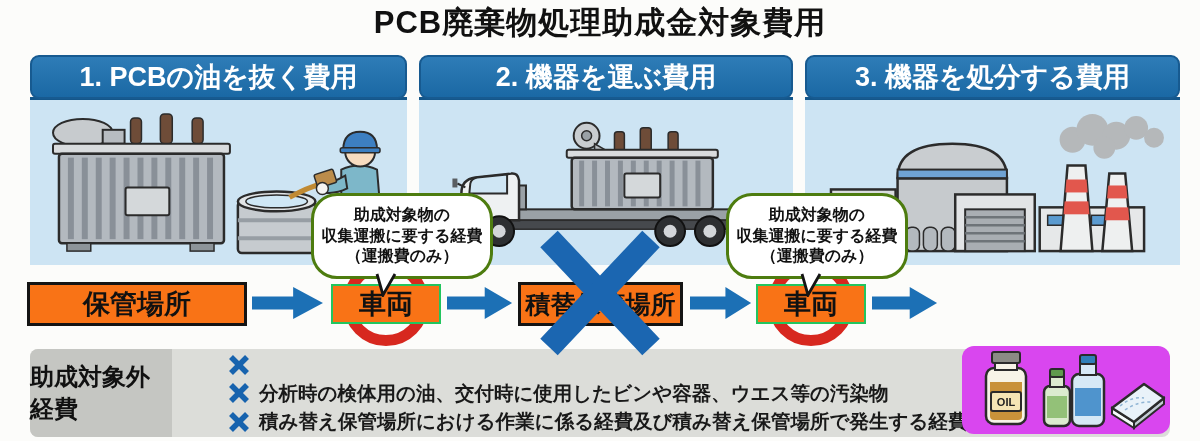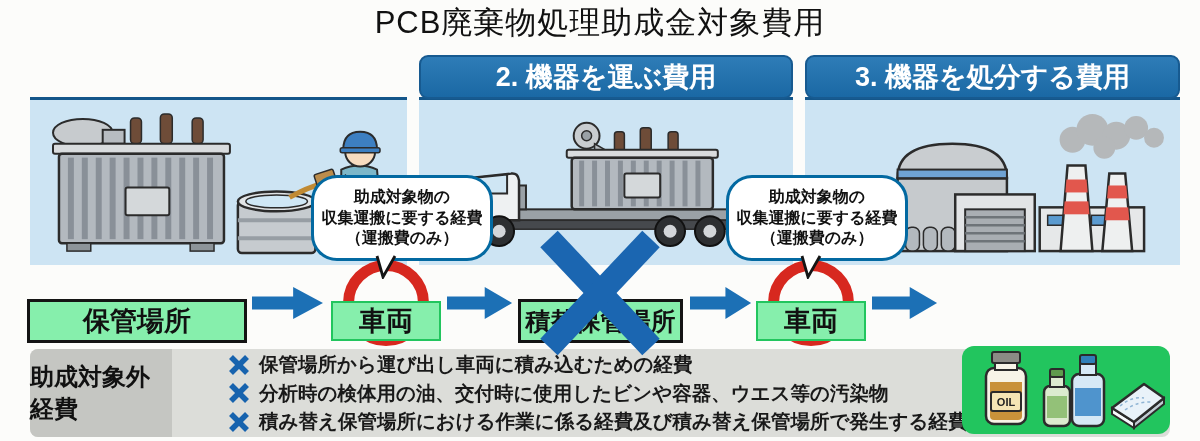--- a/index.html
+++ b/index.html
@@ -1,42 +1,42 @@
 <!DOCTYPE html>
 <html><head>
 <meta charset="utf-8">
 <style>
   html,body{margin:0;padding:0;background:#ffffff;}
   .stage{position:relative;width:1200px;height:441px;background:#fcfcfa;overflow:hidden;
          font-family:"Liberation Sans","DejaVu Sans",sans-serif;color:#111;}
   .title{position:absolute;top:2px;left:0;width:100%;text-align:center;
-         font-size:31px;font-weight:normal;letter-spacing:1px;}
+         font-size:31px;font-weight:bold;letter-spacing:1px;}
   
   .panel{position:absolute;top:55px;height:210px;}
   .p1{left:30px;width:377px;}
   .p2{left:419px;width:374px;}
   .p3{left:805px;width:375px;}
   .panel-header{position:absolute;top:0;left:0;right:0;height:44px;box-sizing:border-box;
     background:linear-gradient(180deg,#2e7cb7,#1a68a4);border:2px solid #175a90;border-radius:9px;
     display:flex;align-items:center;justify-content:center;color:#fff;font-size:27px;font-weight:bold;z-index:2;}
   .panel-body{position:absolute;top:42px;left:0;right:0;bottom:0;background:#cde4f3;
     border-top:3px solid #14568a;z-index:1;}
   .panel-body svg{width:100%;height:100%;display:block;}
   
-  .bubble{position:absolute;top:175px;height:80px;background:#fff;border:3px solid #0369a1;
+  .bubble{position:absolute;top:193px;height:80px;background:#fff;border:3px solid #4d7c0f;
     border-radius:26px;z-index:6;display:flex;flex-direction:column;align-items:center;justify-content:center;
     font-size:16px;font-weight:bold;line-height:1.3;text-align:center;}
   .b1{left:311px;width:176px;}
   .b2{left:726px;width:176px;}
   .tail{position:absolute;top:calc(100% - 3px);}
   .b1 .tail{left:34%;}
   .b2 .tail{left:40%;}
   
-  .flow-box{position:absolute;top:282px;height:44px;box-sizing:border-box;background:#86efac;
-    border:3px solid #141414;display:flex;align-items:center;justify-content:center;font-weight:bold;z-index:3;margin-top:17px;}
+  .flow-box{position:absolute;top:282px;height:44px;box-sizing:border-box;background:#f97316;
+    border:3px solid #141414;display:flex;align-items:center;justify-content:center;font-weight:bold;z-index:3;}
   .storage{left:27px;width:220px;font-size:27px;}
   .transfer{left:518px;width:165px;font-size:25px;}
   .facility{left:944px;width:236px;font-size:26px;}
   .vehicle{border:2px solid #22c55e;top:284px;height:40px;font-size:27px;z-index:4;}
   .v1{left:331px;width:110px;}
   .v2{left:756px;width:110px;}
   .red-circle{position:absolute;top:260px;width:86px;height:86px;box-sizing:border-box;
     border:11px solid #d7281f;border-radius:50%;z-index:3;}
   .c1{left:343px;}
   .c2{left:768px;}
@@ -49,32 +49,33 @@
   
   .band{position:absolute;left:30px;top:349px;width:1140px;height:88px;background:#dcddd9;border-radius:8px;z-index:1;}
   .band-label{position:absolute;left:30px;top:349px;width:142px;height:88px;background:#c5c6c2;
     border-radius:8px 0 0 8px;display:flex;align-items:center;justify-content:center;
     font-size:24px;font-weight:bold;z-index:2;}
   .bullets{position:absolute;left:228px;top:352px;height:82px;display:flex;flex-direction:column;
     justify-content:space-between;z-index:2;}
   .bullet{display:flex;align-items:center;gap:9px;font-size:19.5px;font-weight:bold;
     white-space:nowrap;height:25px;color:#191919;}
   .bullet svg{flex:0 0 auto;}
-  .icon-panel{position:absolute;left:962px;top:346px;width:208px;height:88px;background:#22c55e;
+  .icon-panel{position:absolute;left:962px;top:346px;width:208px;height:88px;background:#d946ef;
     border-radius:12px;z-index:2;}
   .icon-panel svg{width:100%;height:100%;display:block;}
 </style>
 </head>
 <body>
 
 <div class="stage">
 
   <div class="title">PCB廃棄物処理助成金対象費用</div>
 
   <section class="panel p1">
+    <div class="panel-header">1. PCBの油を抜く費用</div>
     <div class="panel-body">
       <svg viewBox="0 0 377 166" preserveAspectRatio="xMidYMid meet">
         <g>
           <ellipse cx="52" cy="33" rx="30" ry="14" fill="#c7cbce" stroke="#2b2b2b" stroke-width="2"></ellipse>
           <rect x="72" y="30" width="22" height="14" fill="#b7bcc1" stroke="#2b2b2b" stroke-width="2"></rect>
           <g fill="#6e4c38" stroke="#2b2b2b" stroke-width="1.5">
             <rect x="100" y="18" width="11" height="26" rx="4"></rect>
             <rect x="130" y="14" width="12" height="30" rx="4"></rect>
             <rect x="162" y="18" width="11" height="26" rx="4"></rect>
           </g>
@@ -289,21 +290,20 @@
 
   <div class="band"></div>
   <div class="band-label">助成対象外経費</div>
 
   <div class="bullets">
     <div class="bullet">
       <svg width="22" height="22" viewBox="0 0 22 22">
         <line x1="3" y1="3" x2="19" y2="19" stroke="#1763ae" stroke-width="5.5"></line>
         <line x1="19" y1="3" x2="3" y2="19" stroke="#1763ae" stroke-width="5.5"></line>
       </svg>
-      <span>保管場所から運び出し車両に積み込むための経費</span>
     </div>
     <div class="bullet">
       <svg width="22" height="22" viewBox="0 0 22 22">
         <line x1="3" y1="3" x2="19" y2="19" stroke="#1763ae" stroke-width="5.5"></line>
         <line x1="19" y1="3" x2="3" y2="19" stroke="#1763ae" stroke-width="5.5"></line>
       </svg>
       <span>分析時の検体用の油、交付時に使用したビンや容器、ウエス等の汚染物</span>
     </div>
     <div class="bullet">
       <svg width="22" height="22" viewBox="0 0 22 22">

